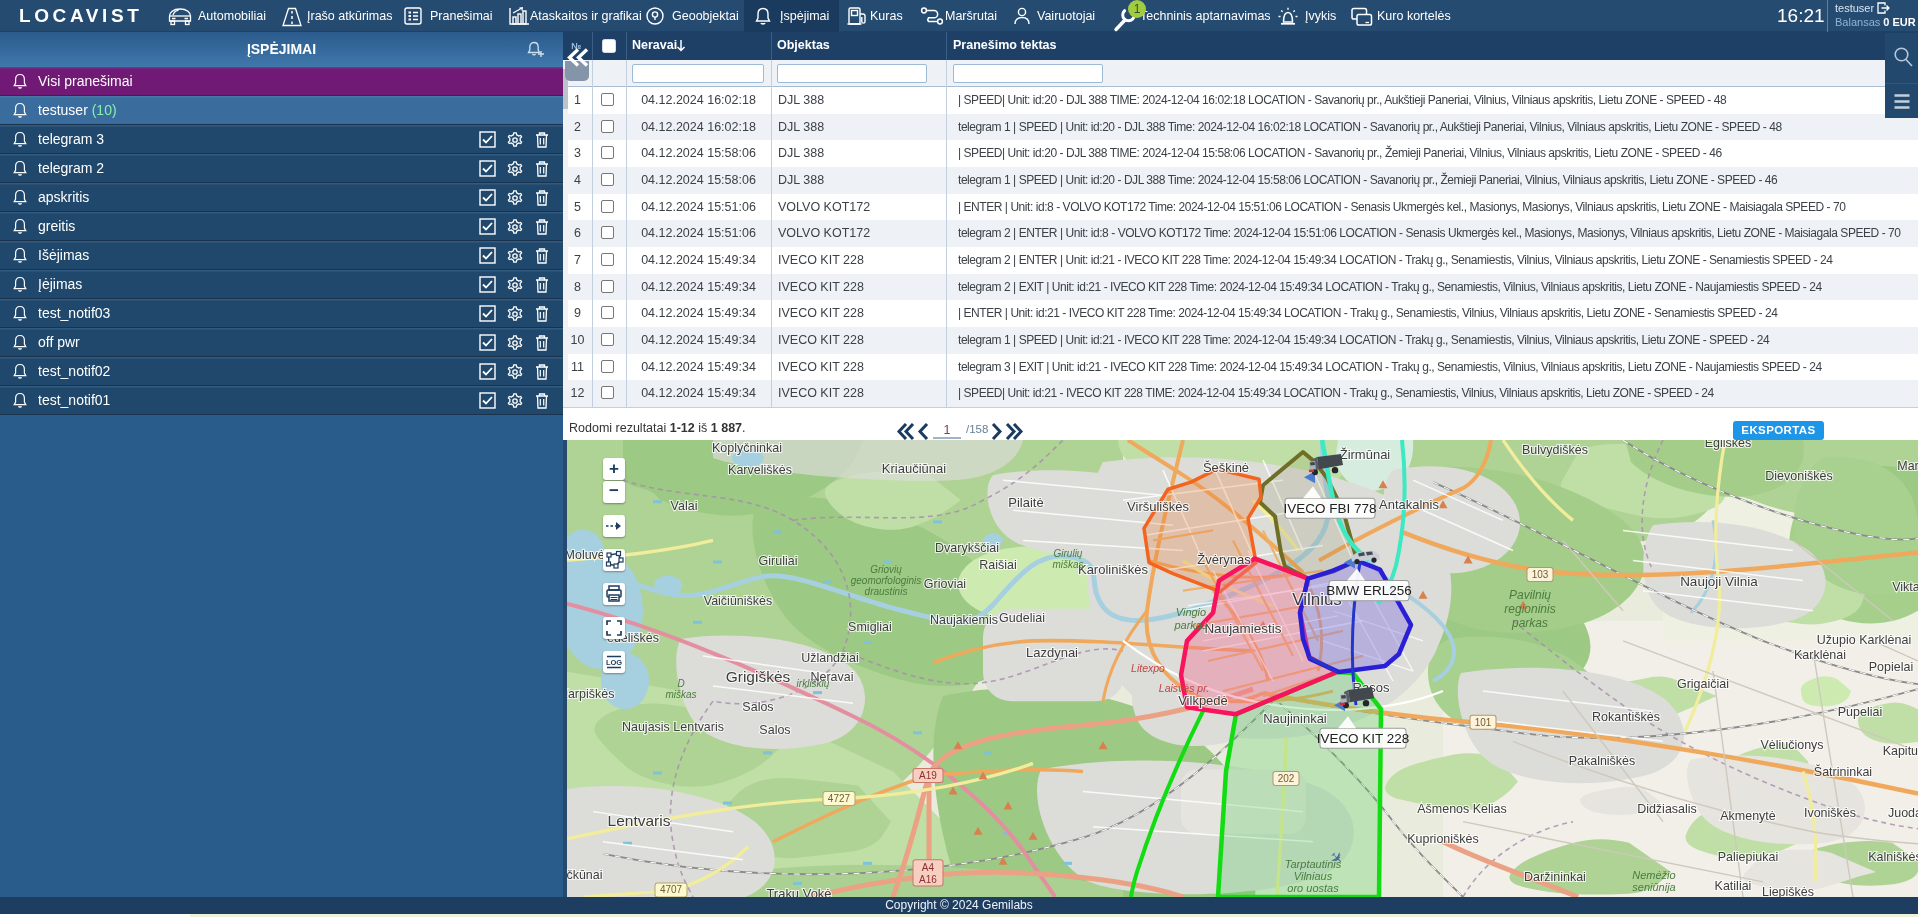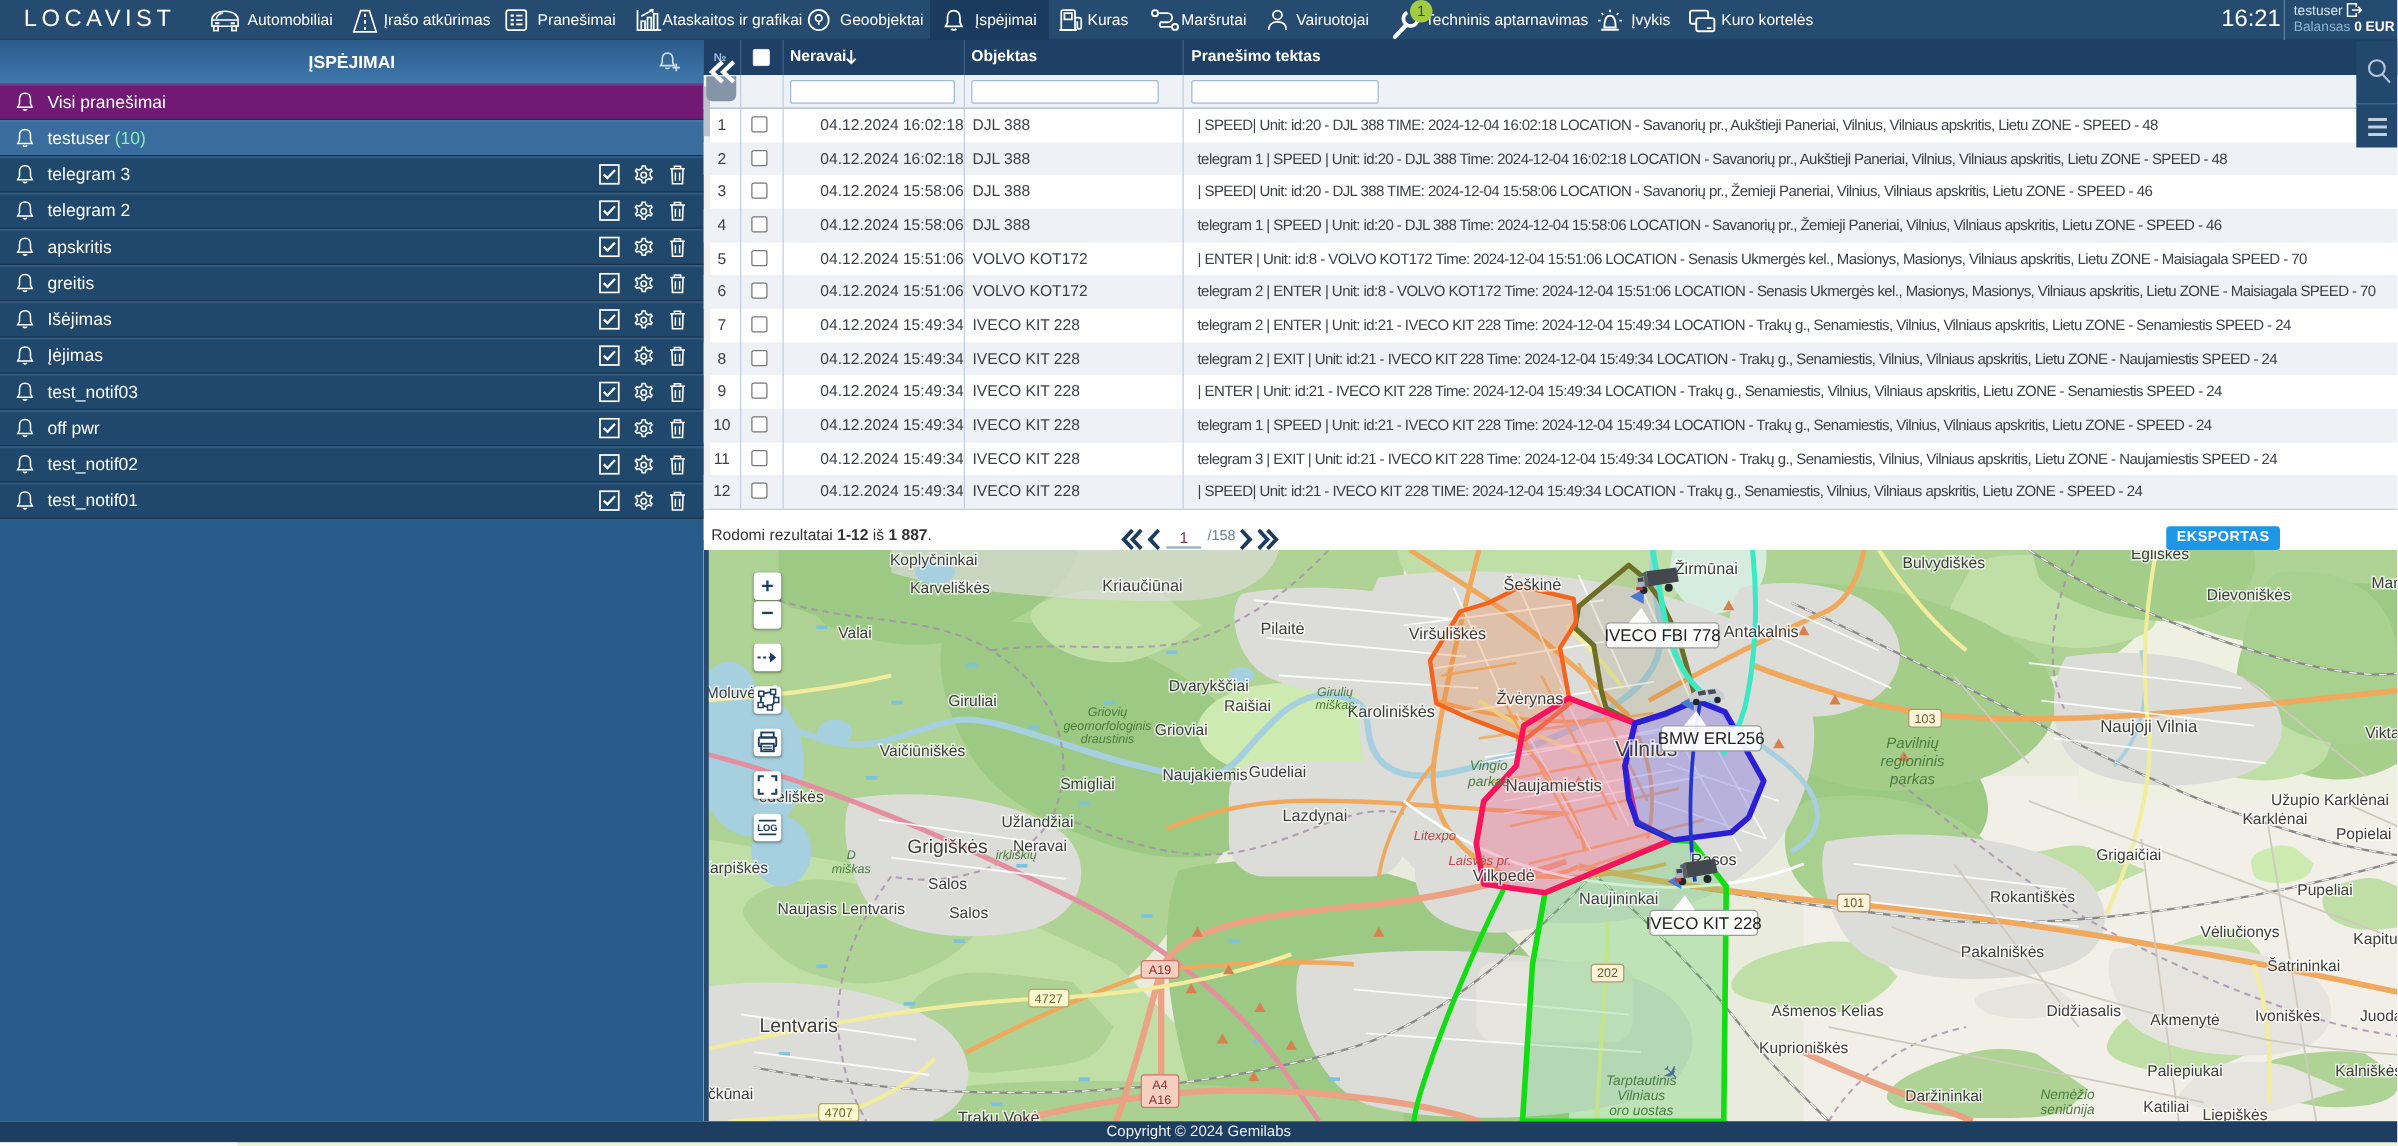--- a/index.html
+++ b/index.html
@@ -1,17 +1,17 @@
 <!DOCTYPE html>
 <html><head><meta charset="utf-8"><style>
 *{box-sizing:border-box;margin:0;padding:0}
 html,body{width:1918px;height:917px;overflow:hidden}
 body{position:relative;font-family:"Liberation Sans",sans-serif;background:#fff}
 #nav{position:absolute;left:0;top:0;width:1918px;height:32px;background:#264b70;color:#fff;border-bottom:1px solid #20415f}
-.logo{position:absolute;left:19px;top:5px;font-size:19px;font-weight:400;letter-spacing:3.6px;color:#fff}
+.logo{position:absolute;left:19px;top:5px;font-size:19px;font-weight:700;letter-spacing:3.6px;color:#fff}
 #tbadge{position:absolute;left:1128px;top:0px;width:18px;height:18px;border-radius:50%;background:#a2cc3f;color:#33511c;font-size:12px;text-align:center;line-height:18px;z-index:3}
 #clock{position:absolute;left:1777px;top:5px;font-size:19px;color:#fff;font-weight:400}
 #userbox{position:absolute;left:1827px;top:0;height:32px;width:91px;border-left:1px solid #5f7f9f}
 #userbox .u1{position:absolute;left:7px;top:2px;font-size:11px;color:#d8e5f0;white-space:nowrap}
 #userbox .u2{position:absolute;left:7px;top:16px;font-size:11px;color:#8db4d8;white-space:nowrap}
 #userbox .u2 b{color:#fff}
 
 #side{position:absolute;left:0;top:32px;width:563px;height:865px;background:#2a5c8b}
 #sidehead{position:absolute;left:0;top:0;width:563px;height:35px;background:linear-gradient(180deg,#2b5b8c,#4078ab);color:#fff;font-weight:700;font-size:14px;text-align:center;line-height:35px}
 #sidehead svg{position:absolute;right:18px;top:8px}
@@ -21,21 +21,21 @@
 .srow .ic{position:absolute;top:6px}
 
 #thead{position:absolute;left:563px;top:32px;width:1355px;height:28px;background:#1f4066;color:#fff;font-size:12.5px;font-weight:700}
 #filterrow{position:absolute;left:563px;top:60px;width:1355px;height:27px;background:#eef1f5;border-bottom:1px solid #a9bdd2}
 .finp{position:absolute;top:4px;height:19px;background:#fff;border:1px solid #9dbbd8;border-radius:2px}
 #rows{position:absolute;left:563px;top:87px;width:1355px;height:320px;font-size:12.5px;color:#3c4148}
 .trow{position:absolute;left:0;width:1355px;height:26.66px;line-height:26.66px;white-space:nowrap;overflow:hidden}
 .trow.even{background:#eef1f6}
 .tno{position:absolute;left:0;width:29px;text-align:center}
 .tcb{position:absolute;left:38px;top:6px;width:13px;height:13px;border:1px solid #777;border-radius:2px;background:#fff}
-.tlk{position:absolute;left:63px;width:145px;text-align:right}
+.tlk{position:absolute;left:63px;width:145px;text-align:center}
 .tob{position:absolute;left:215px}
 .tms{position:absolute;left:395px;font-size:12px;letter-spacing:-0.45px}
 .vline{position:absolute;top:0;width:1px;height:375px;background:#c2cfdf}
 #rightpanel{position:absolute;left:1885px;top:33px;width:33px;height:85px;z-index:6}
 #rp1{position:absolute;left:0;top:0;width:33px;height:50px;background:#23486e}
 #rp2{position:absolute;left:0;top:50px;width:33px;height:35px;background:#23486e;border-top:1px solid #30567c}
 
 #pag{position:absolute;left:563px;top:407px;width:1355px;height:25px;background:#fff;font-size:12.5px;color:#333;border-top:1px solid #c2cfdf}
 #pag .res{position:absolute;left:6px;top:13px}
 #pginp{position:absolute;left:370px;top:14px;width:28px;height:17px;border-bottom:2px solid #9fb4c8;text-align:center;font-size:12.5px;line-height:16px;color:#8b3555;background:#fff}

